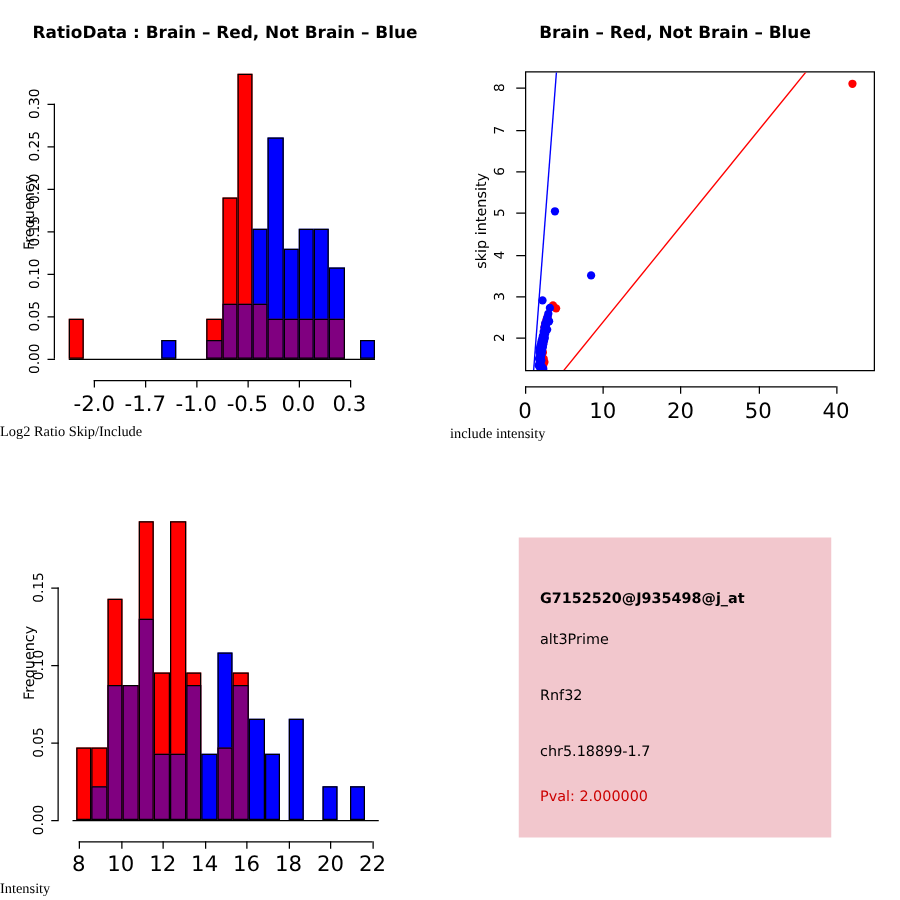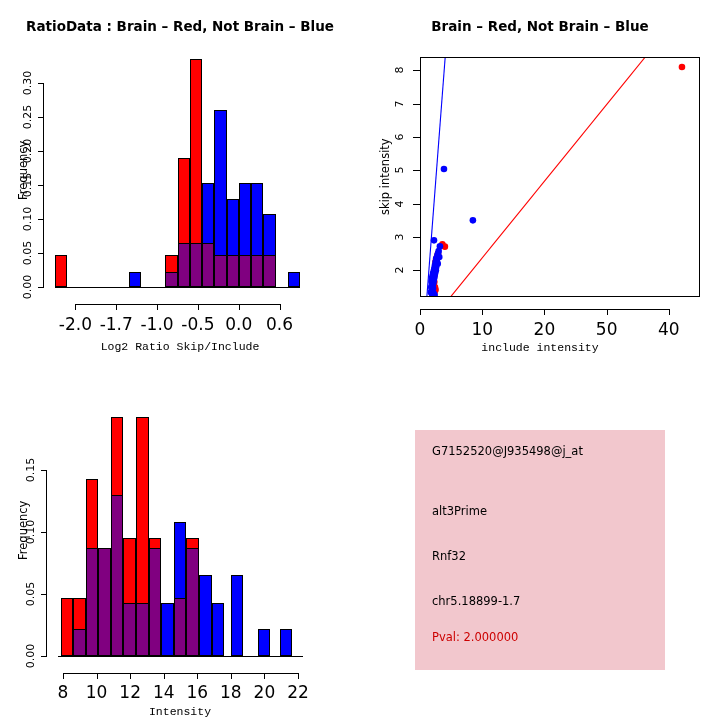--- a/index.html
+++ b/index.html
@@ -6,22 +6,22 @@
   body{width:720px;height:720px;font-family:"DejaVu Sans",sans-serif;overflow:hidden;}
   .page{position:relative;width:720px;height:720px;background:#fff;}
   .panel{position:absolute;}
 
   .ptitle{
     position:absolute;left:0;width:100%;text-align:center;
     font-weight:bold;font-size:13.5px;color:#000;
     font-family:"DejaVu Sans",sans-serif;white-space:nowrap;
   }
   .axlabel{
-    position:absolute;text-align:center;font-size:11.5px;color:#000;
-    font-family:Liberation Mono, monospace;white-space:nowrap;
+    position:absolute;font-size:11.5px;color:#000;
+    font-family:Liberation Serif, serif;white-space:nowrap;
   }
   .ylabel{
     position:absolute;font-size:11.5px;color:#000;
     font-family:"DejaVu Sans",sans-serif;white-space:nowrap;
     transform-origin:0 0;transform:rotate(-90deg);
   }
   .ticklab{
     position:absolute;font-size:17px;color:#000;
     font-family:"DejaVu Sans",sans-serif;white-space:nowrap;text-align:center;
   }
@@ -99,21 +99,21 @@
         <div class="ticklab" style="left:53.41666666666666px;top:314px;width:44px;">-2.0</div>
         <div class="tick" style="left:116.25px;top:304px;width:1px;height:6px;"></div>
         <div class="ticklab" style="left:94.25px;top:314px;width:44px;">-1.7</div>
         <div class="tick" style="left:157.08333333333334px;top:304px;width:1px;height:6px;"></div>
         <div class="ticklab" style="left:135.08333333333334px;top:314px;width:44px;">-1.0</div>
         <div class="tick" style="left:197.91666666666669px;top:304px;width:1px;height:6px;"></div>
         <div class="ticklab" style="left:175.91666666666669px;top:314px;width:44px;">-0.5</div>
         <div class="tick" style="left:238.75px;top:304px;width:1px;height:6px;"></div>
         <div class="ticklab" style="left:216.75px;top:314px;width:44px;">0.0</div>
         <div class="tick" style="left:279.5833333333333px;top:304px;width:1px;height:6px;"></div>
-        <div class="ticklab" style="left:257.5833333333333px;top:314px;width:44px;">0.6</div>
+        <div class="ticklab" style="left:257.5833333333333px;top:314px;width:44px;">0.3</div>
       </div>
   </div>
 
   <div class="panel" style="left:360px;top:0;width:360px;height:360px;">
     <div class="ptitle" style="top:18px;">Brain – Red, Not Brain – Blue</div>
     <div class="ylabel" style="left:18px;top:215px;">skip intensity</div>
     <div class="axlabel" style="left:0;width:360px;top:341px;">include intensity</div>
     <div id="p2-plot" style="position:absolute;left:0;top:0;width:360px;height:360px;">
         <div class="frame" style="left:60px;top:57px;width:280px;height:240px;"></div>
         <div class="tick" style="left:53px;top:270.3333333333333px;width:7px;height:1px;"></div>
@@ -258,21 +258,21 @@
         <div class="ticklab" style="left:214.84246575342465px;top:322px;width:32px;">18</div>
         <div class="tick" style="left:264.40410958904107px;top:313px;width:1px;height:6px;"></div>
         <div class="ticklab" style="left:248.40410958904107px;top:322px;width:32px;">20</div>
         <div class="tick" style="left:297.9657534246575px;top:313px;width:1px;height:6px;"></div>
         <div class="ticklab" style="left:281.9657534246575px;top:322px;width:32px;">22</div>
       </div>
   </div>
 
   <div class="panel" style="left:360px;top:360px;width:360px;height:360px;">
     <div class="infobox" style="left:55px;top:70px;width:250px;height:240px;">
-      <div class="infoline" style="left:17px;top:14px;">G7152520@J935498@j_at</div>
+      <div class="infoline" style="left:17px;top:41px;font-weight:bold;">G7152520@J935498@j_at</div>
       <div class="infoline" style="left:17px;top:74px;">alt3Prime</div>
       <div class="infoline" style="left:17px;top:119px;">Rnf32</div>
       <div class="infoline" style="left:17px;top:164px;">chr5.18899-1.7</div>
       <div class="infoline pval" style="left:17px;top:200px;">Pval: 2.000000</div>
     </div>
   </div>
 
 </div>
 
 </body></html>

